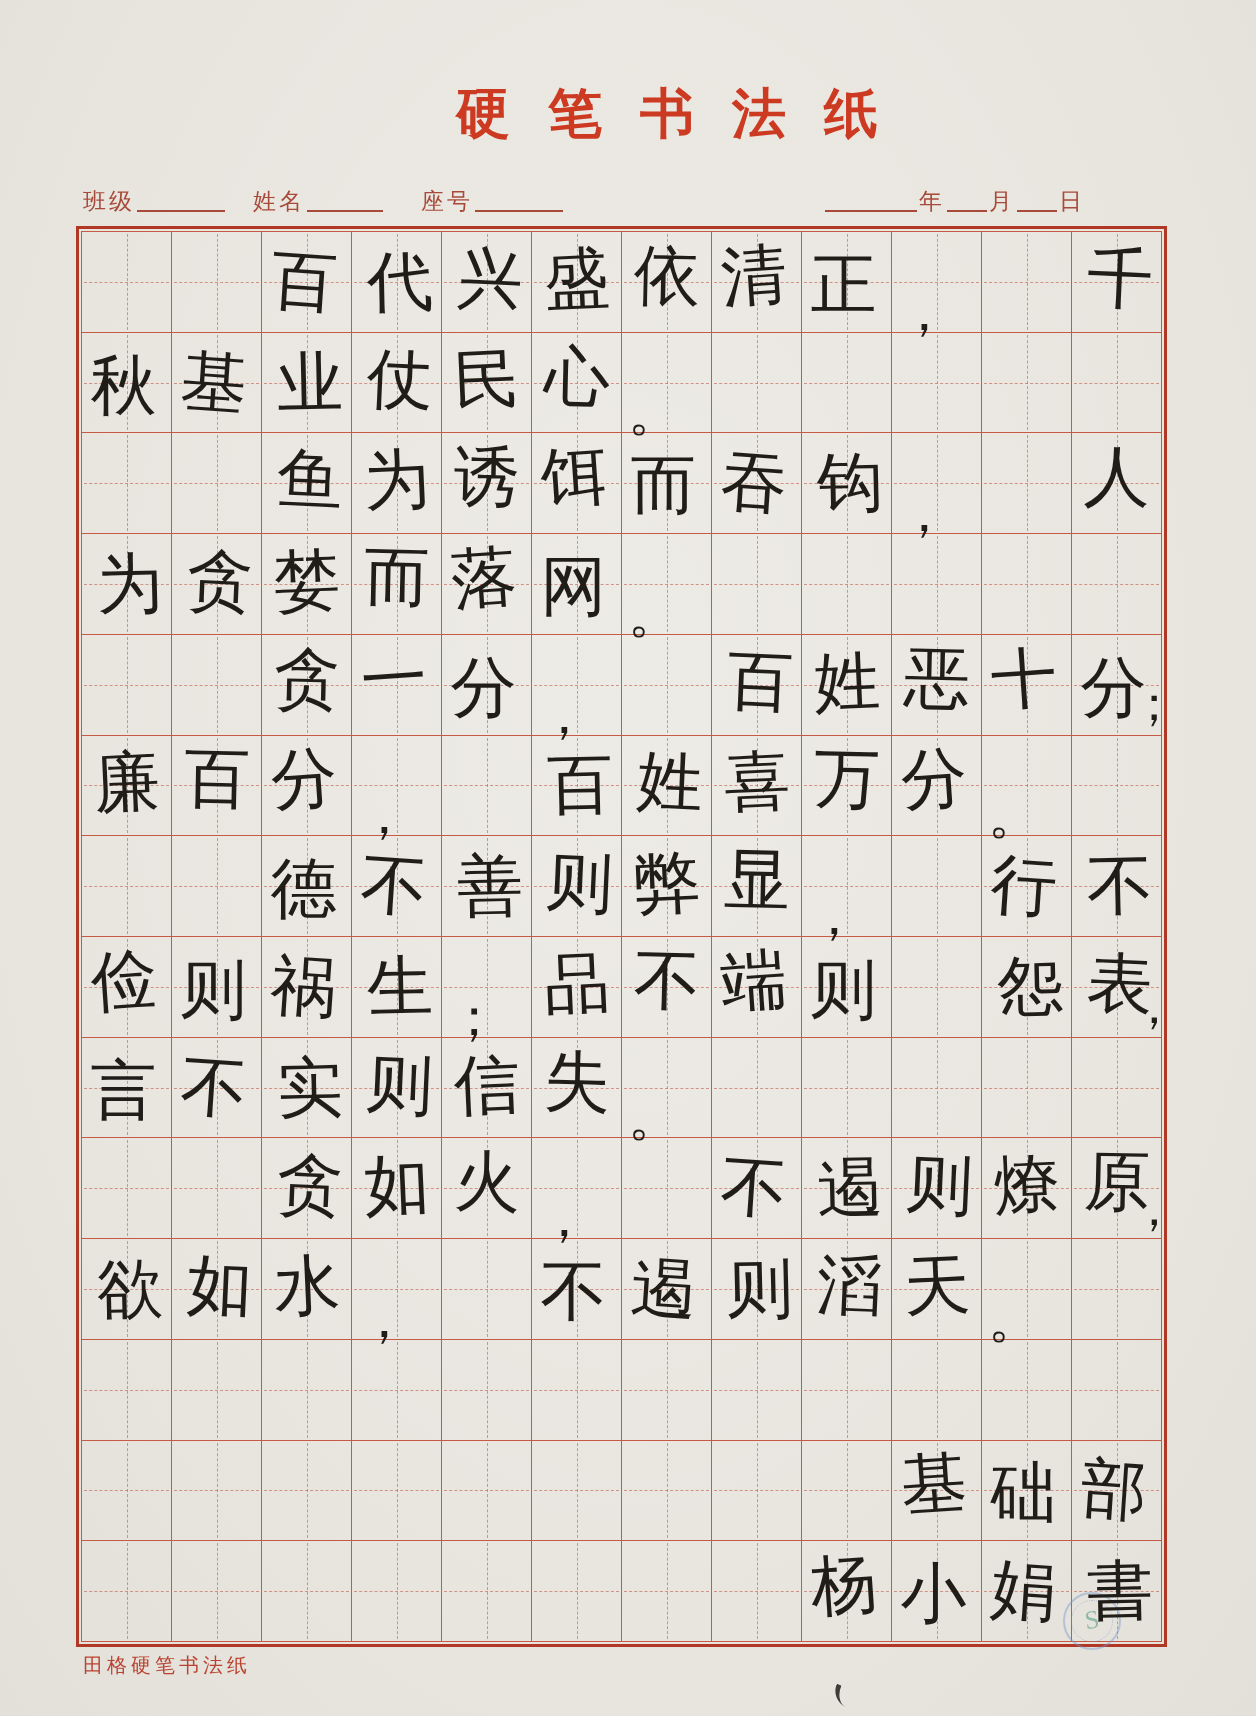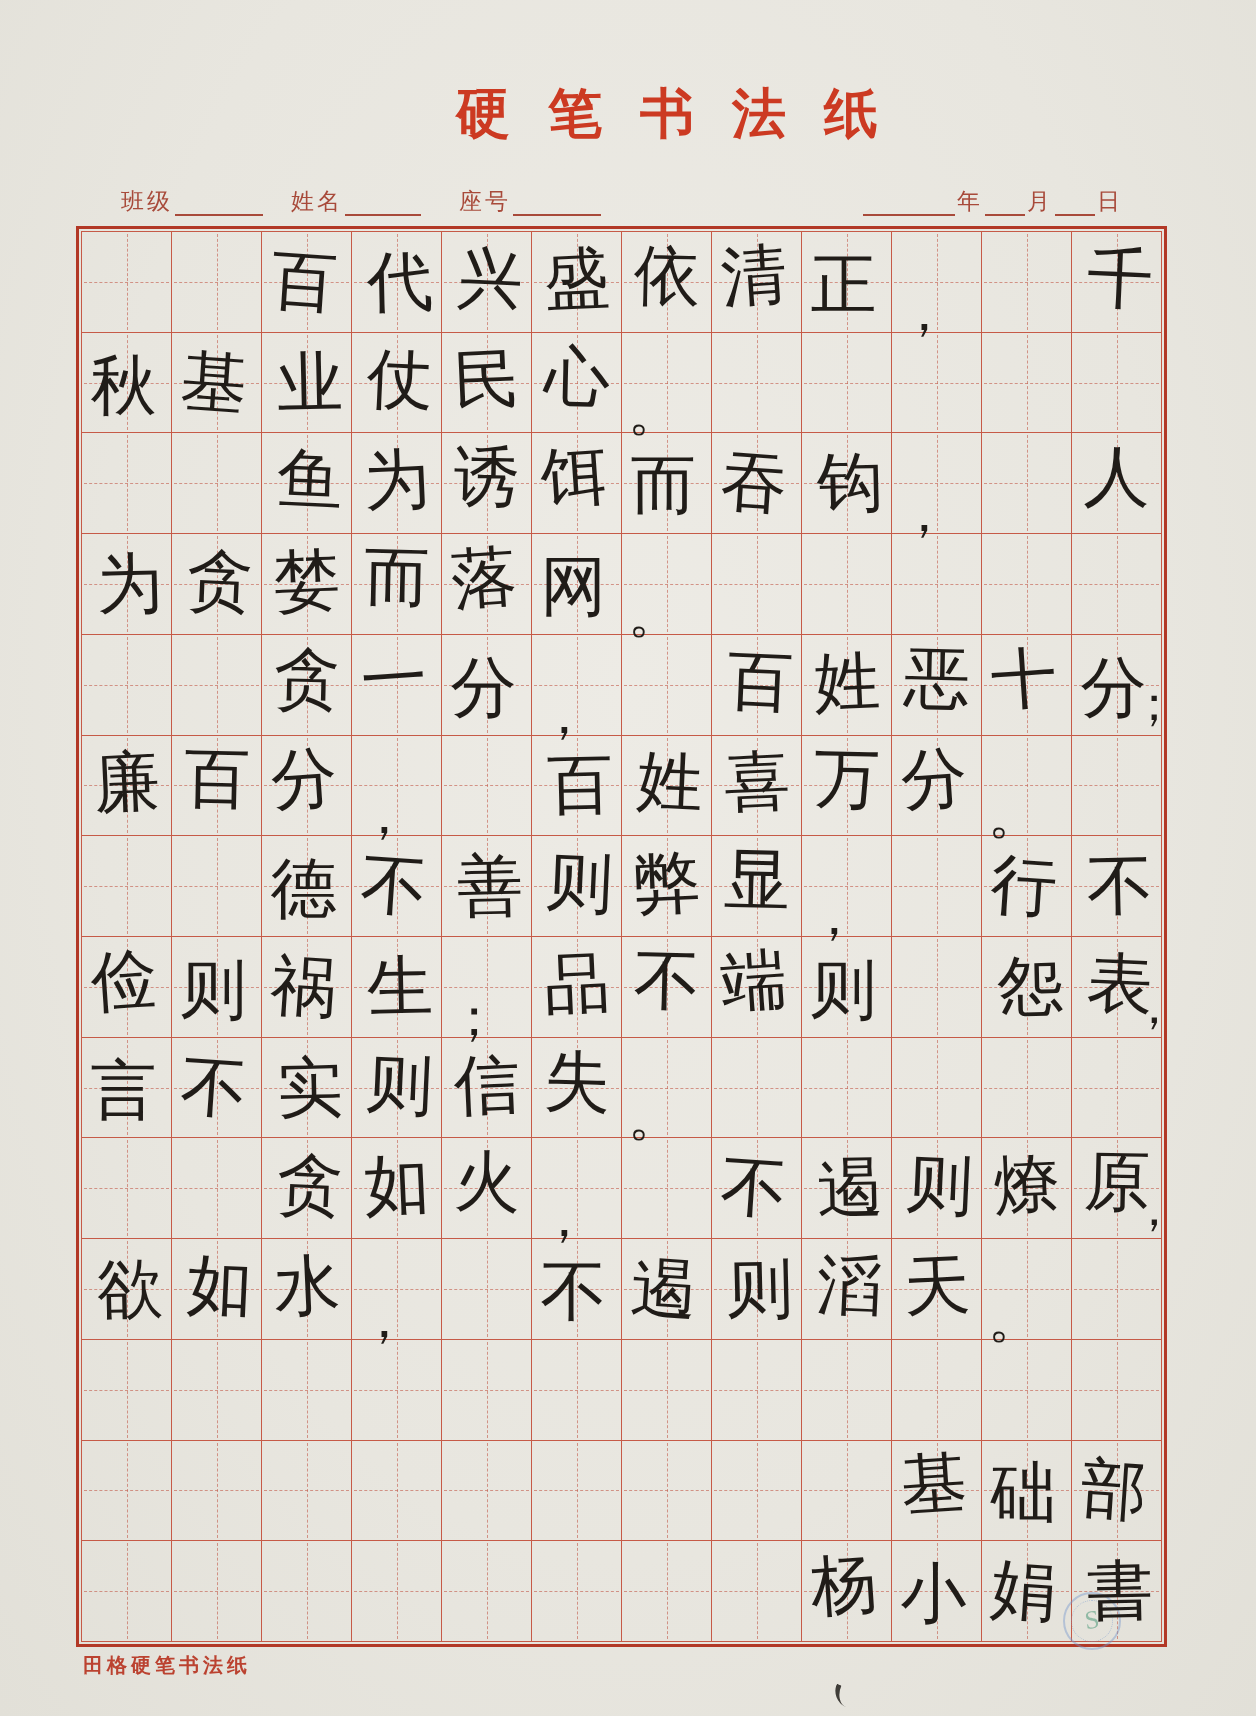--- a/index.html
+++ b/index.html
@@ -12,22 +12,22 @@
   
   .title-wrap{position:absolute;top:78px;left:0;right:0;text-align:center;}
   .title{
     display:inline-block;position:relative;left:58px;
     font-size:54px;font-weight:bold;color:#cc3a22;
     letter-spacing:38px;font-family:"Liberation Serif", serif;
   }
   
   .header{
     position:absolute;left:83px;top:186px;width:1002px;
-    display:flex;align-items:flex-end;
-    font-size:23px;color:#a84a3a;letter-spacing:3px;margin-left:38px;
+    display:flex;align-items:center;
+    font-size:23px;color:#a84a3a;letter-spacing:3px;
   }
   .blank{display:inline-block;border-bottom:2px solid #a84a3a;height:20px;margin:0 2px 1px 2px;}
   .b90{width:88px}.b80{width:76px}.b95{width:92px}.b42{width:40px}
   .spacer{flex:1}
   .hgap1{width:26px}.hgap2{width:36px}
   
   .grid-wrap{
     position:absolute;left:76px;top:226px;width:1091px;height:1421px;
     border:3px solid #b23826;box-sizing:border-box;padding:2px;
   }
@@ -61,21 +61,21 @@
     left:6px;top:auto;bottom:-6px;font-size:52px;color:#201c18;
   }
   .edge-mark{
     position:absolute;z-index:4;right:-14px;
     font-size:48px;line-height:1;color:#201c18;
     font-family:"DejaVu Sans", sans-serif;
   }
   
   .footer{
     position:absolute;left:83px;top:1652px;
-    font-size:20px;color:#bb4230;letter-spacing:4px;font-weight:bold;
+    font-size:20px;color:#bb4230;letter-spacing:4px;
   }
   
   .stamp{
     position:absolute;left:1063px;top:1592px;width:58px;height:58px;
     border:2px solid rgba(115,150,205,0.5);border-radius:50%;
     box-sizing:border-box;opacity:0.85;
   }
   .stamp::before{
     content:"";position:absolute;inset:6px;border-radius:50%;
     border:1px dotted rgba(115,150,205,0.55);

